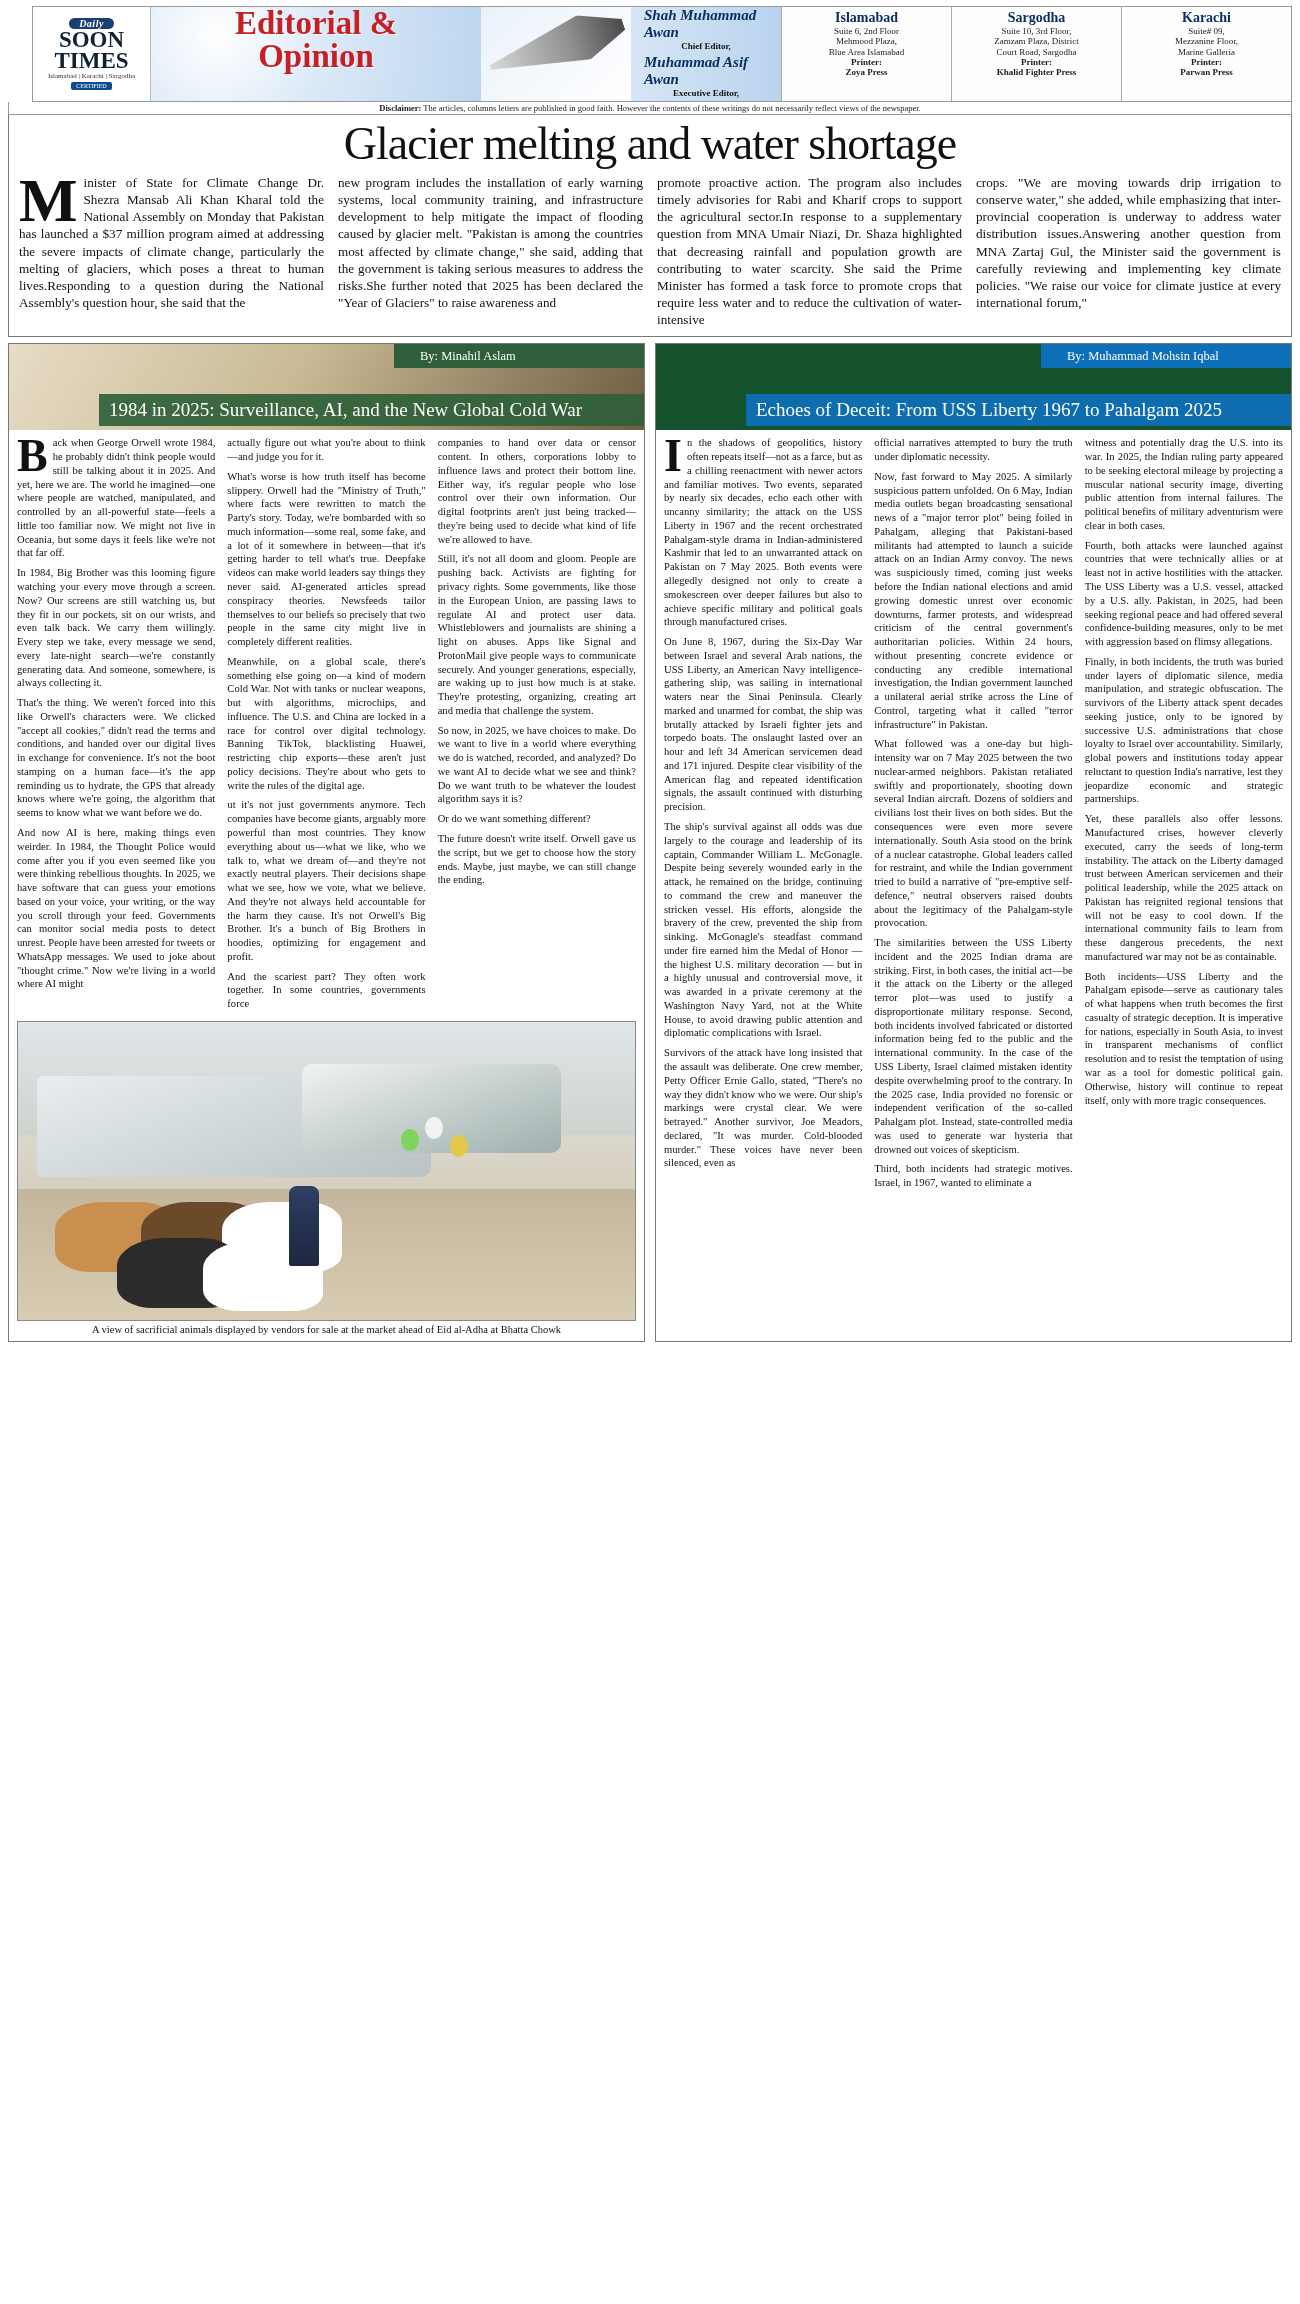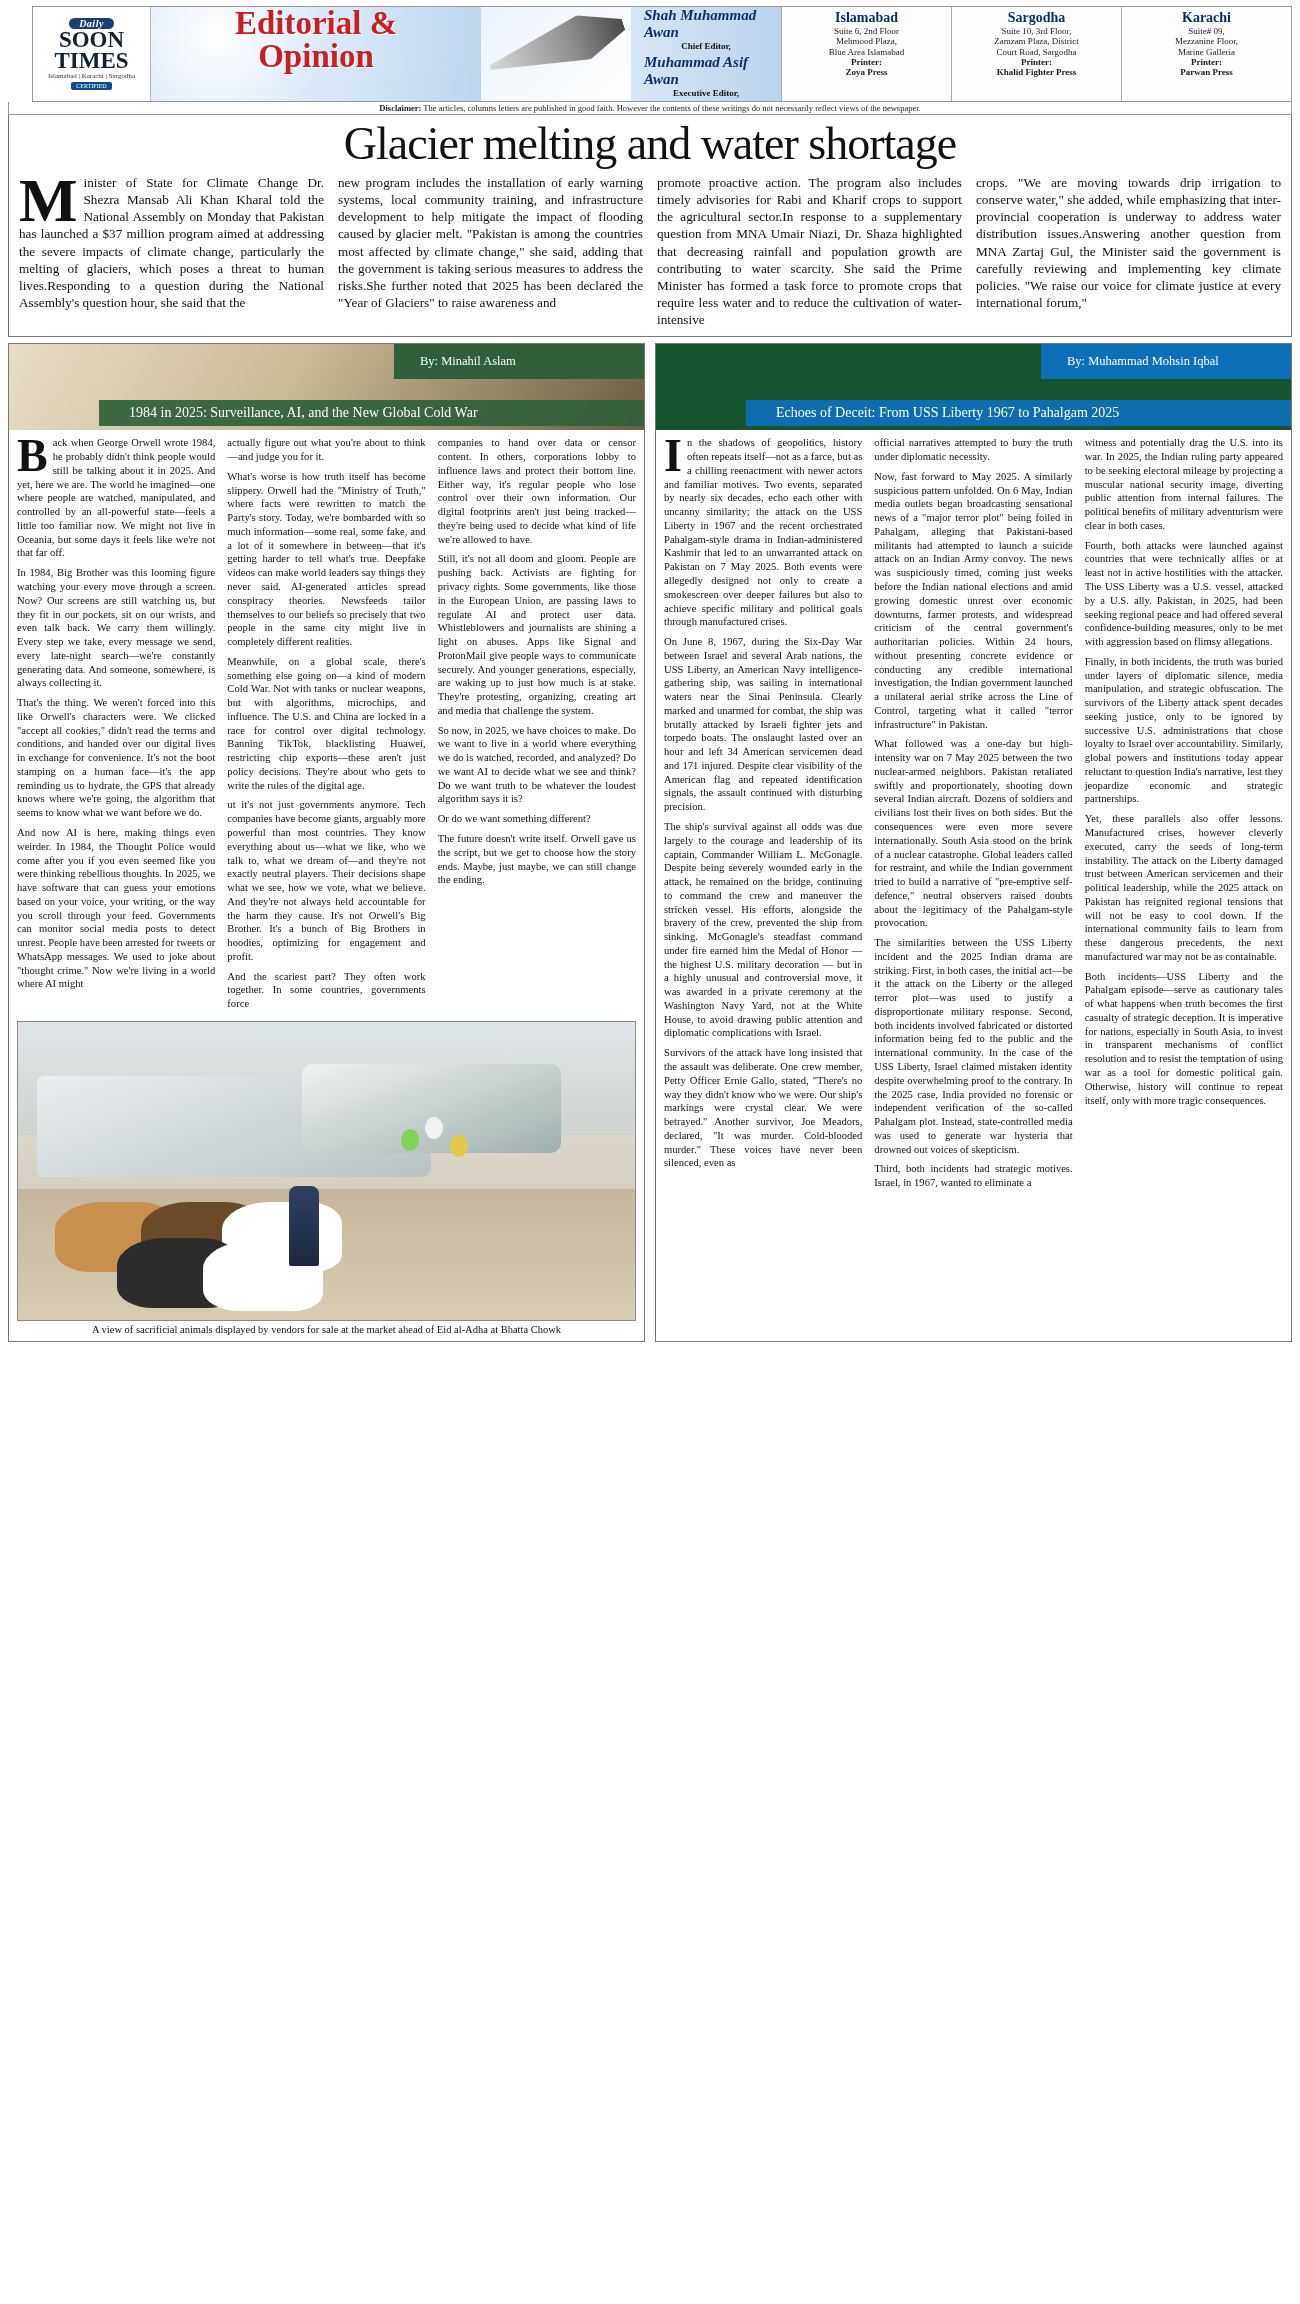--- a/index.html
+++ b/index.html
@@ -98,29 +98,29 @@
   }
 
   
   .opinion-wrap { display:flex; gap:10px; margin-top:6px; }
   .opinion { flex:1; border:1px solid #777; padding:0 0 4px; position:relative; }
 
   .op-head { position:relative; height:86px; overflow:hidden; }
   .op-head.left { background:linear-gradient(120deg,#e7ddc6 0%, #c9b994 45%, #6d5c3f 100%); }
   .op-head.right { background:#14532d; }
   .byline {
-    position:absolute; right:0; top:0; height:35px; min-width:250px;
+    position:absolute; right:0; top:0; height:24px; min-width:250px;
     background:#2f5f3a; color:#fff; font-size:12.5px;
     display:flex; align-items:center; padding:0 16px 0 26px;
   }
   .byline.blue { background:#0d6fb8; }
   .op-title {
     position:absolute; left:90px; right:0; bottom:4px;
-    background:rgba(47,95,58,.92); color:#fff; font-size:14px;
-    padding:5px 12px 6px 30px; line-height:1.12; font-weight:normal;
+    background:rgba(47,95,58,.92); color:#fff; font-size:19px;
+    padding:5px 12px 6px 10px; line-height:1.12; font-weight:normal;
   }
   .op-title.blue { background:rgba(13,111,184,.93); }
 
   .op-cols { display:flex; gap:12px; padding:6px 8px 0; }
   .op-cols .col { flex:1; font-size:10.6px; line-height:1.30; text-align:justify; }
   .op-cols .col p { margin:0 0 6px; }
   .bigcap::first-letter {
     float:left; font-size:46px; line-height:36px; padding:2px 5px 0 0; font-weight:bold;
   }
 

